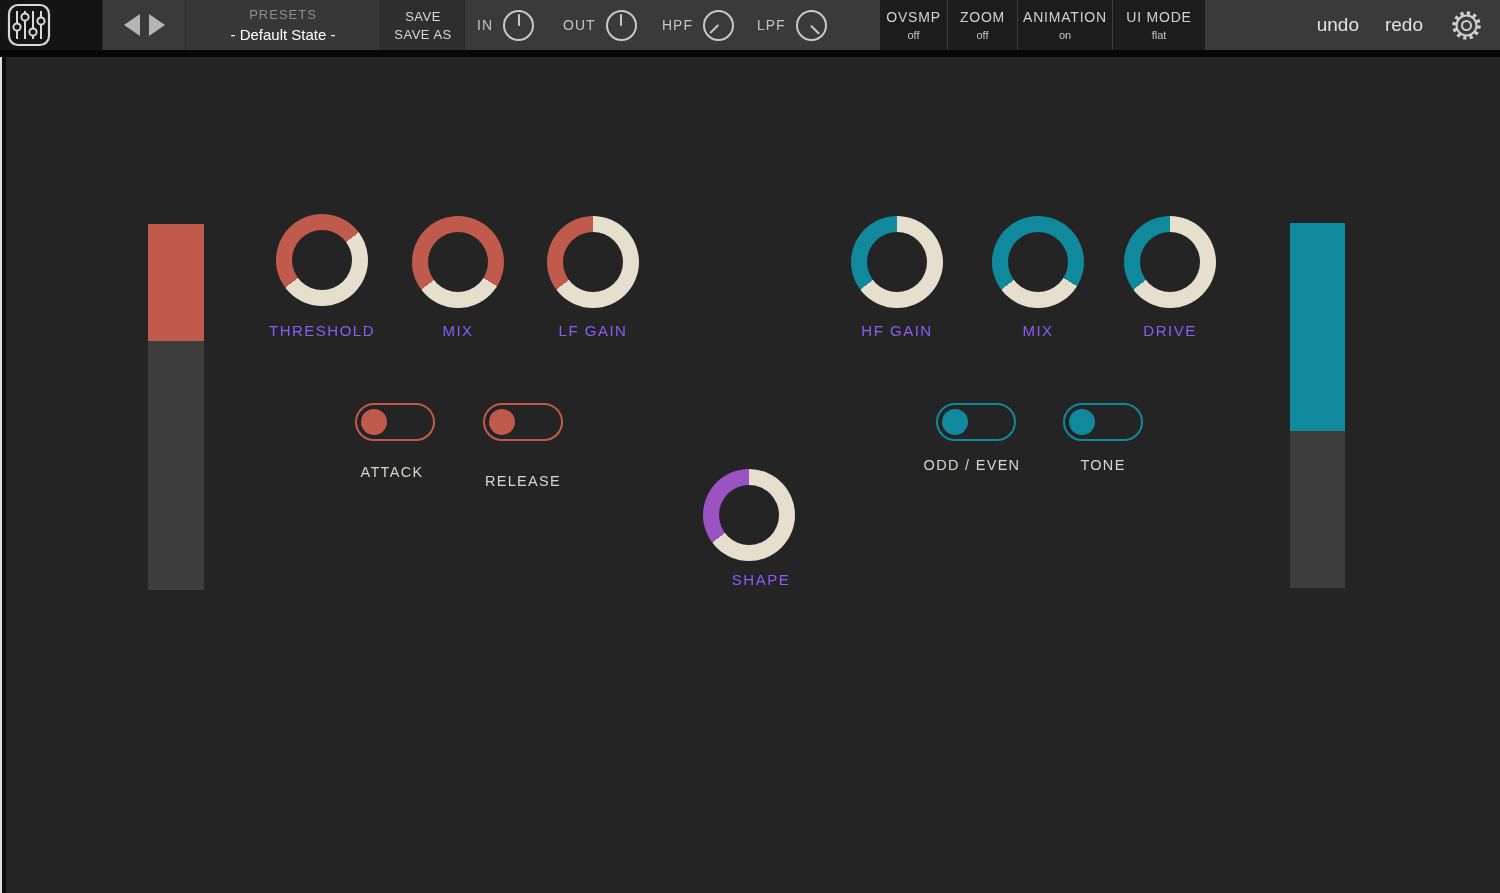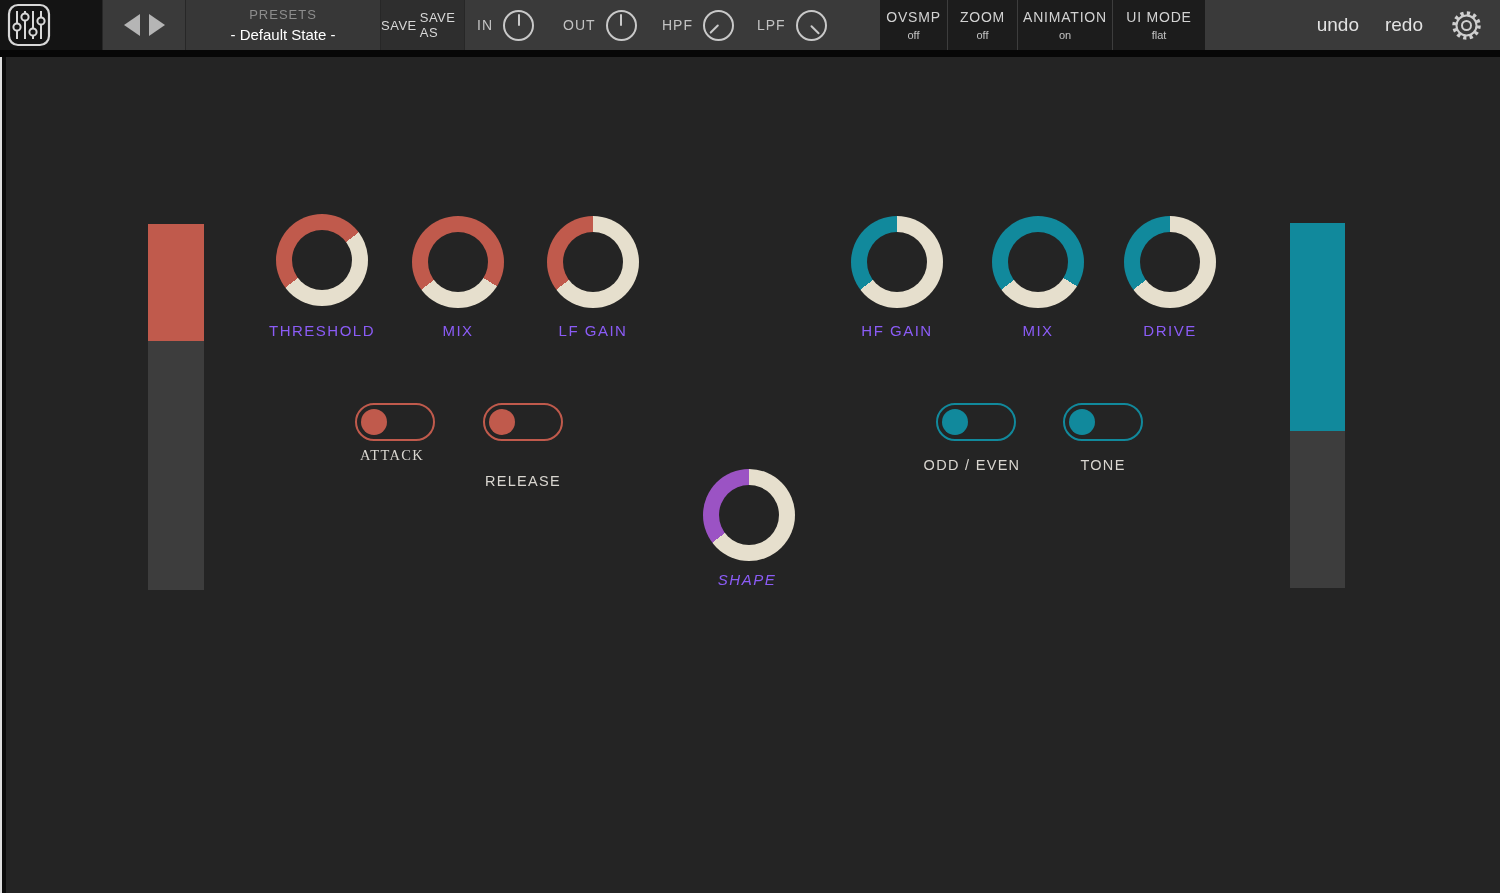--- a/index.html
+++ b/index.html
@@ -13,21 +13,21 @@
   .tb-divider { position:absolute; top:0; width:1px; height:50px; background:#272727; }
   .logo-block { left:0; width:102px; background:#141414; }
   .logo-badge { position:absolute; left:7px; top:3px; width:44px; height:44px; }
   .arrows-block { left:103px; width:82px; display:flex; align-items:center; justify-content:center; gap:9px; }
   .tri { width:0; height:0; }
   .tri-left  { border-top:11px solid transparent; border-bottom:11px solid transparent; border-right:16px solid #b5b5b5; }
   .tri-right { border-top:11px solid transparent; border-bottom:11px solid transparent; border-left:16px solid #b5b5b5; }
   .presets-block { left:186px; width:194px; background:#373737; display:flex; flex-direction:column; align-items:center; justify-content:center; gap:4px; }
   .presets-title { font-size:13px; letter-spacing:1px; color:#8d8d8d; }
   .preset-name { font-size:15px; color:#ffffff; }
-  .save-block { left:381px; width:84px; background:#2e2e2e; display:flex; flex-direction:row; align-items:center; justify-content:center; gap:3px; }
+  .save-block { left:381px; width:84px; background:#2e2e2e; display:flex; flex-direction:column; align-items:center; justify-content:center; gap:3px; }
   .save-line { font-size:13px; color:#d8d8d8; letter-spacing:0.5px; cursor:default; }
   .tb-knobs { left:465px; width:415px; }
   .mini-group { position:absolute; top:0; height:50px; display:flex; align-items:center; gap:10px; }
   .mini-label { font-size:14px; color:#c3c3c3; letter-spacing:1px; }
   .mini-knob { position:relative; width:31px; height:31px; border:2px solid #c9c9c9; border-radius:50%; background:transparent; }
   .mini-rot { position:absolute; inset:0; }
   .mini-pointer { position:absolute; top:2px; left:50%; width:2px; height:12px; margin-left:-1px; background:#c9c9c9; border-radius:1px; }
   .options-block { left:880px; width:325px; background:#1c1c1c; }
   .opt-cell { position:absolute; top:0; height:50px; display:flex; flex-direction:column; align-items:center; justify-content:center; gap:4px; }
   .opt-cell + .opt-cell { border-left:1px solid #3d3d3d; }
@@ -177,25 +177,25 @@
   <div class="knob-label" style="left:222px; top:322px;">THRESHOLD</div>
   <div class="knob-label" style="left:358px; top:322px;">MIX</div>
   <div class="knob-label" style="left:493px; top:322px;">LF GAIN</div>
 
   <div class="toggle" style="left: 355px; top: 403px; border-color: rgb(192, 90, 76);">
     <div class="toggle-knob" style="background: rgb(192, 90, 76);"></div>
   </div>
   <div class="toggle" style="left: 483px; top: 403px; border-color: rgb(192, 90, 76);">
     <div class="toggle-knob" style="background: rgb(192, 90, 76);"></div>
   </div>
-  <div class="toggle-label" style="left:292px; top:447px;font-family:Liberation Serif, serif;">ATTACK</div>
+  <div class="toggle-label" style="left:292px; top:464px;">ATTACK</div>
   <div class="toggle-label" style="left:423px; top:457px;margin-top:16px;">RELEASE</div>
 
   <div class="knob" style="left: 703px; top: 469px; background: conic-gradient(from 233deg, rgb(155, 83, 196) 0deg, rgb(155, 83, 196) 127deg, rgb(230, 223, 205) 127deg, rgb(230, 223, 205) 360deg);"></div>
-  <div class="knob-label" style="left:647px; top:571px;font-style:italic;">SHAPE</div>
+  <div class="knob-label" style="left:661px; top:571px;">SHAPE</div>
 
   <div class="knob" style="left: 851px; top: 216px; background: conic-gradient(from 233deg, rgb(17, 137, 156) 0deg, rgb(17, 137, 156) 127deg, rgb(230, 223, 205) 127deg, rgb(230, 223, 205) 360deg);"></div>
   <div class="knob" style="left: 992px; top: 216px; background: conic-gradient(from 233deg, rgb(17, 137, 156) 0deg, rgb(17, 137, 156) 249deg, rgb(230, 223, 205) 249deg, rgb(230, 223, 205) 360deg);"></div>
   <div class="knob" style="left: 1124px; top: 216px; background: conic-gradient(from 233deg, rgb(17, 137, 156) 0deg, rgb(17, 137, 156) 127deg, rgb(230, 223, 205) 127deg, rgb(230, 223, 205) 360deg);"></div>
 
   <div class="knob-label" style="left:797px; top:322px;">HF GAIN</div>
   <div class="knob-label" style="left:938px; top:322px;">MIX</div>
   <div class="knob-label" style="left:1070px; top:322px;">DRIVE</div>
 
   <div class="toggle" style="left: 936px; top: 403px; border-color: rgb(17, 137, 156);">

